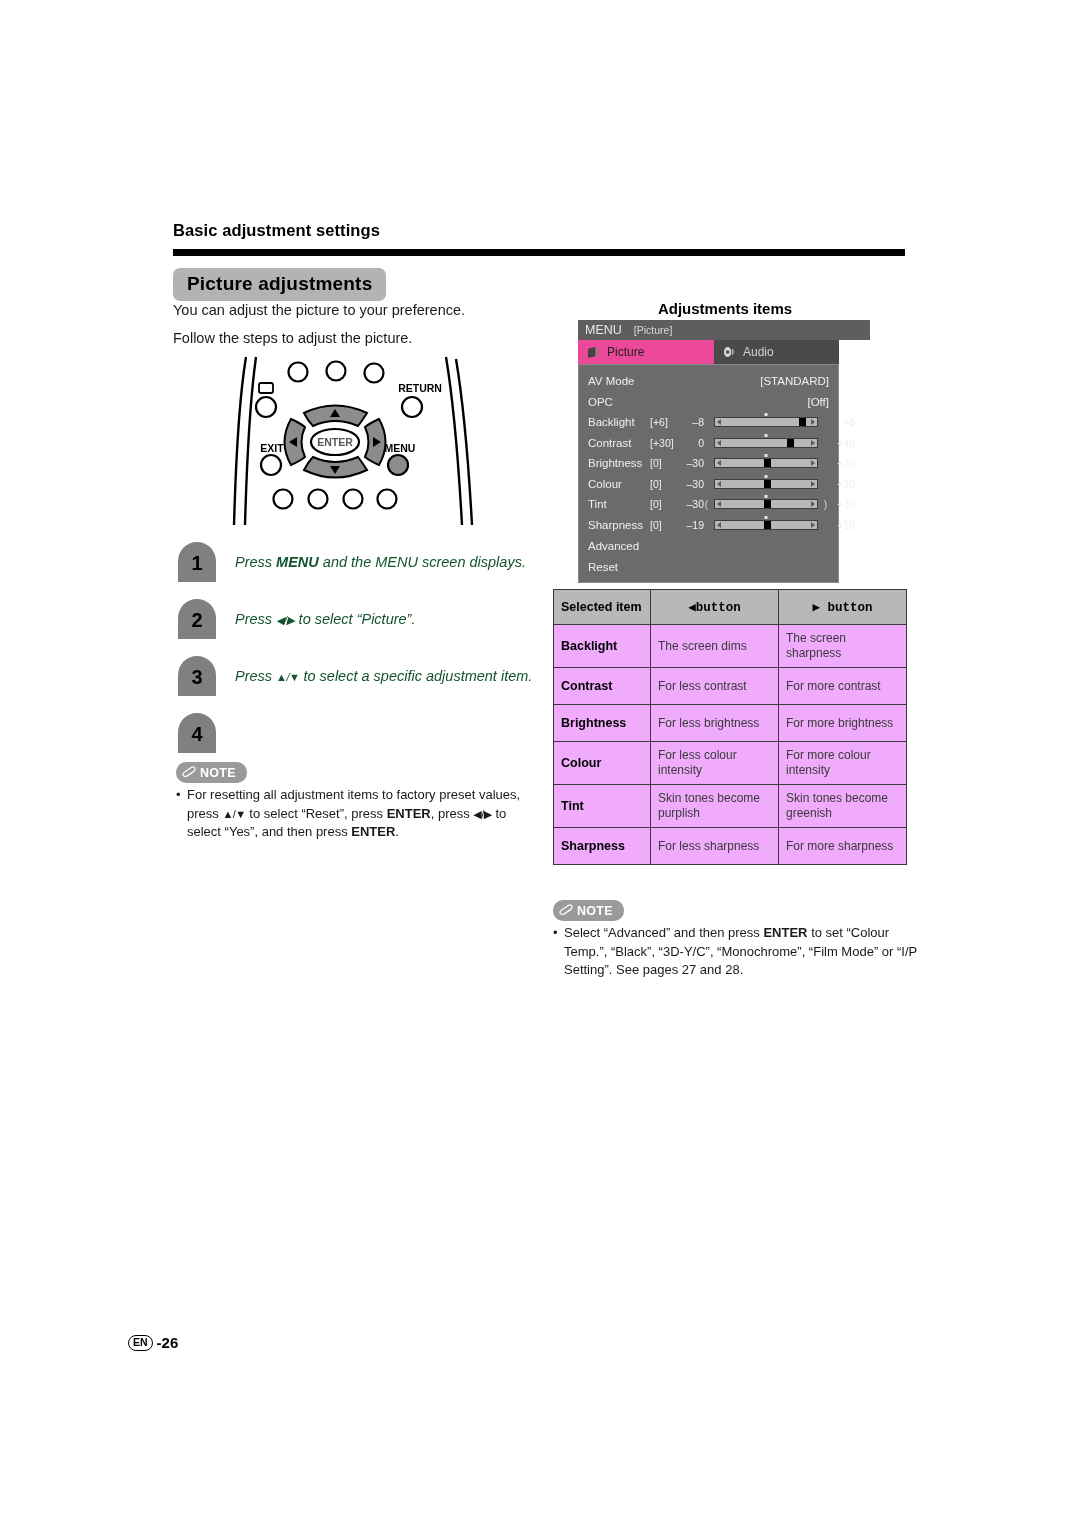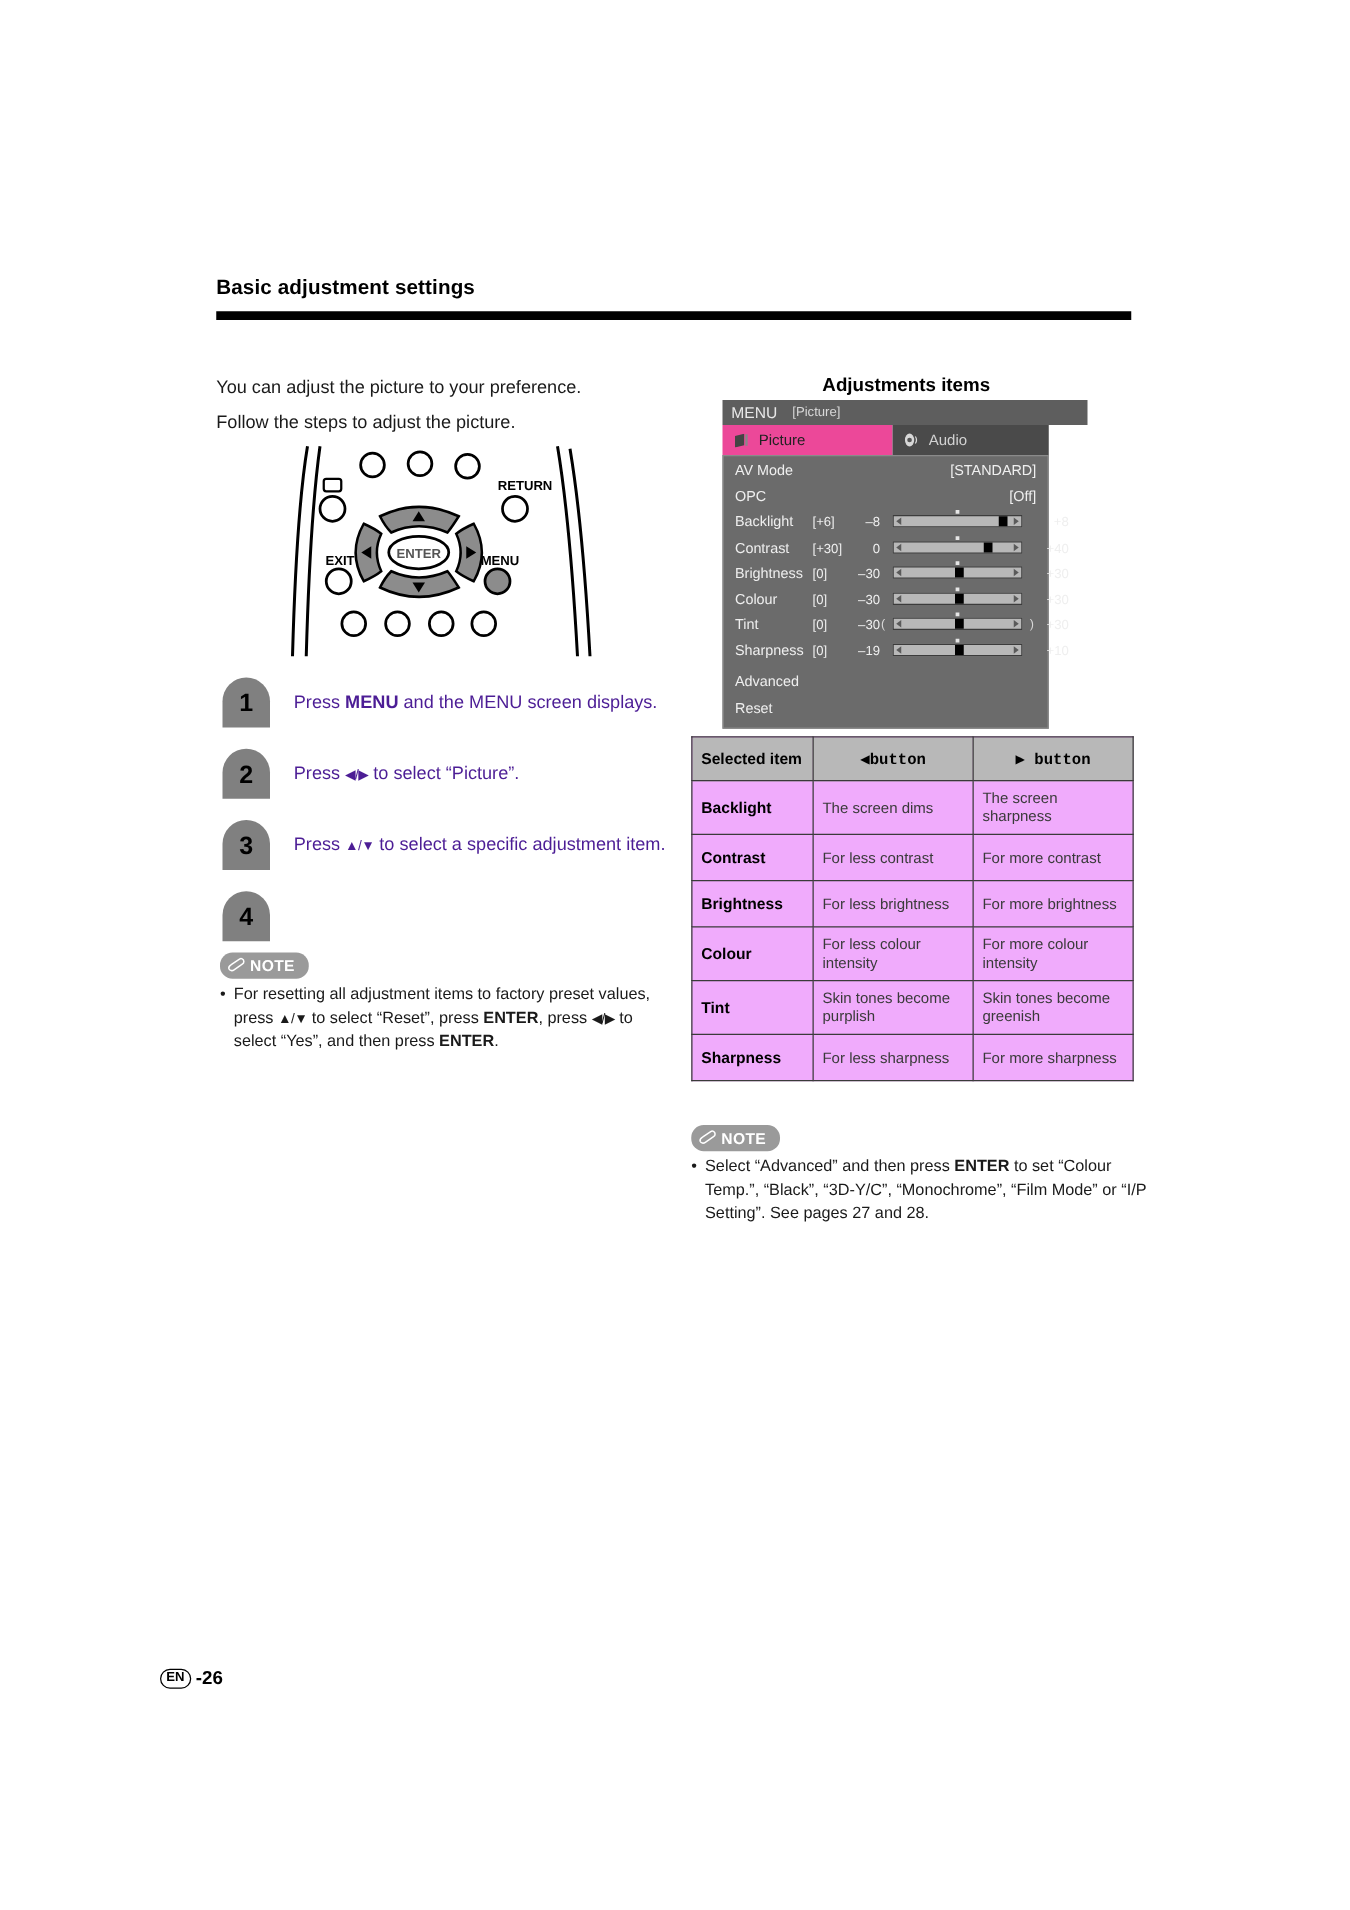--- a/index.html
+++ b/index.html
@@ -37,21 +37,21 @@
   .step{position:absolute;left:178px;width:38px;height:40px;}
   .step-badge{
     width:38px;height:40px;background:#808080;
     border-radius:19px 19px 0 0;
     color:#000;font-size:20px;font-weight:bold;
     display:flex;align-items:center;justify-content:center;
     padding-top:3px;box-sizing:border-box;
   }
   .step-text{
     position:absolute;left:235px;width:300px;
-    font-size:14.5px;line-height:20px;color:#4c1d95;
+    font-size:14.5px;line-height:20px;color:#14532d;font-style:italic;
   }
   #step-1{top:526px;} #step-1-text{top:536px;}
   #step-2{top:583px;} #step-2-text{top:593px;}
   #step-3{top:640px;} #step-3-text{top:650px;text-align:justify;}
   #step-4{top:697px;} #step-4-text{top:705px;text-align:justify;}
 
   .arrows{font-size:11px;letter-spacing:-.5px;}
   b.k{font-weight:bold;}
 
   
@@ -90,21 +90,21 @@
     display:flex;align-items:center;gap:7px;
     padding-left:9px;font-size:12px;box-sizing:border-box;
   }
   .osd-tab.active{background:#ec4899;color:#222;width:136px;}
   .osd-tab.inactive{background:#4a4a4a;color:#d2d2d2;width:125px;}
   #osd-body{
     width:261px;background:#6b6b6b;padding:6px 0 5px 0;
     border:1px solid #8a8a8a;box-sizing:border-box;
   }
   .osd-row{
-    height:20.5px;display:flex;
+    height:20.5px;display:flex;align-items:center;
     font-size:11.5px;color:#efefef;padding-left:9px;box-sizing:border-box;
   }
   .osd-row .name{width:62px;flex:none;}
   .osd-row .cur{width:29px;flex:none;font-size:10.5px;}
   .osd-row .min{width:25px;flex:none;text-align:right;font-size:10.5px;}
   .osd-row .max{width:27px;flex:none;text-align:right;font-size:10.5px;padding-right:4px;}
   .osd-row .val{margin-left:auto;padding-right:9px;font-size:11.5px;}
   .tick{width:5px;flex:none;text-align:center;font-size:10px;color:#d8d8d8;}
   .slider{
     position:relative;width:104px;height:10px;background:#b8b8b8;
@@ -149,20 +149,21 @@
   }
   #page-num{font-size:15px;font-weight:bold;}
 </style>
 </head>
 <body>
 
 <div class="page">
 
   <div id="section-title">Basic adjustment settings</div>
   <div id="header-rule"></div>
+  <div id="chapter-title">Picture adjustments</div>
 
   <div class="body-line" id="intro-1">You can adjust the picture to your preference.</div>
   <div class="body-line" id="intro-2">Follow the steps to adjust the picture.</div>
 
   <svg id="remote" viewBox="0 0 246 175">
 
     <path d="M14 4 C8 40 4 100 2 172" stroke="#000" stroke-width="2.4" fill="none"></path>
     <path d="M24 4 C19 40 15 100 13 172" stroke="#000" stroke-width="2.4" fill="none"></path>
 
     <path d="M214 4 C220 40 226 100 230 172" stroke="#000" stroke-width="2.4" fill="none"></path>

